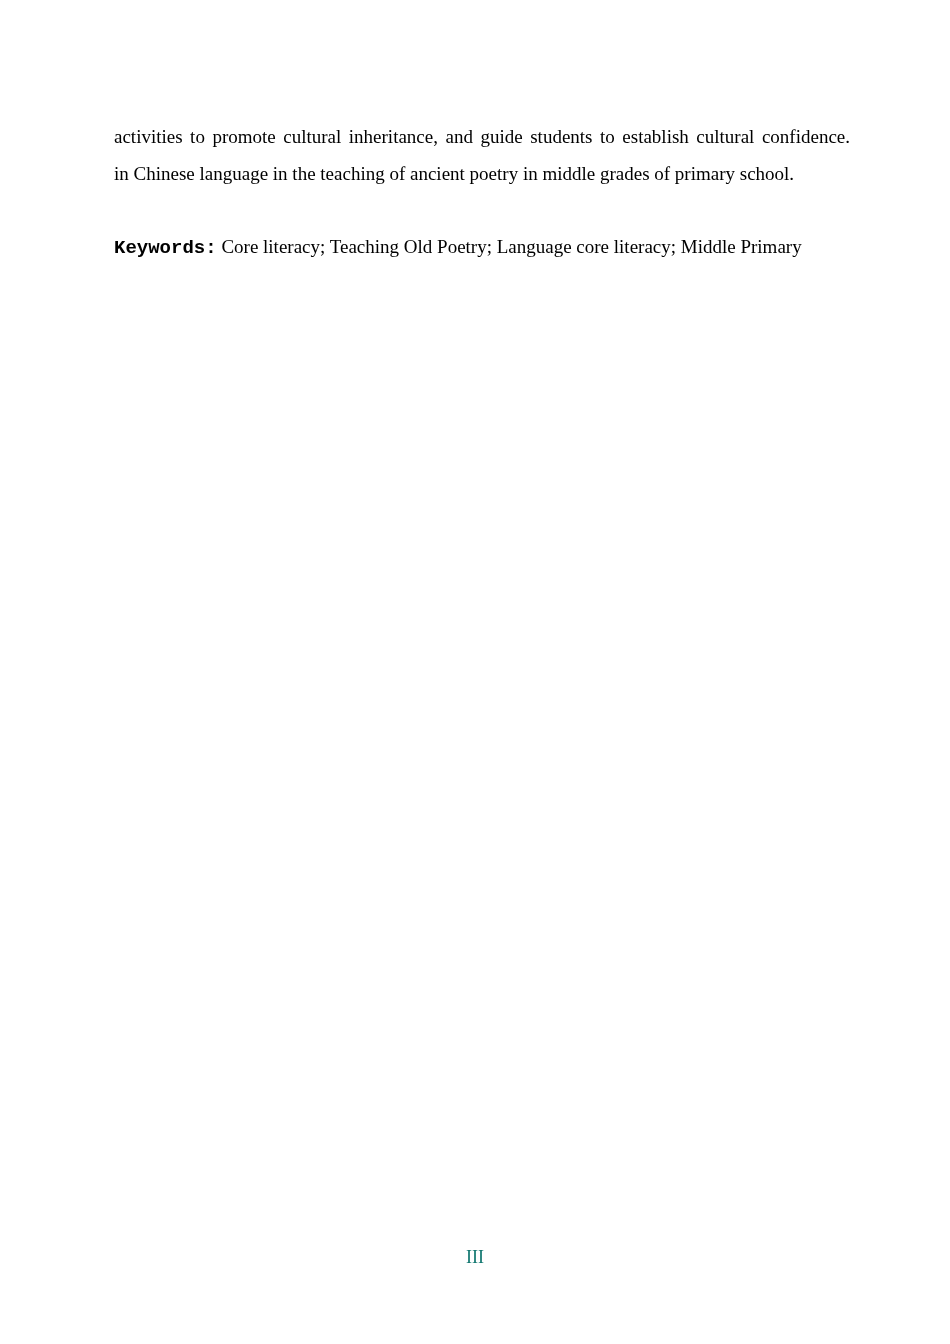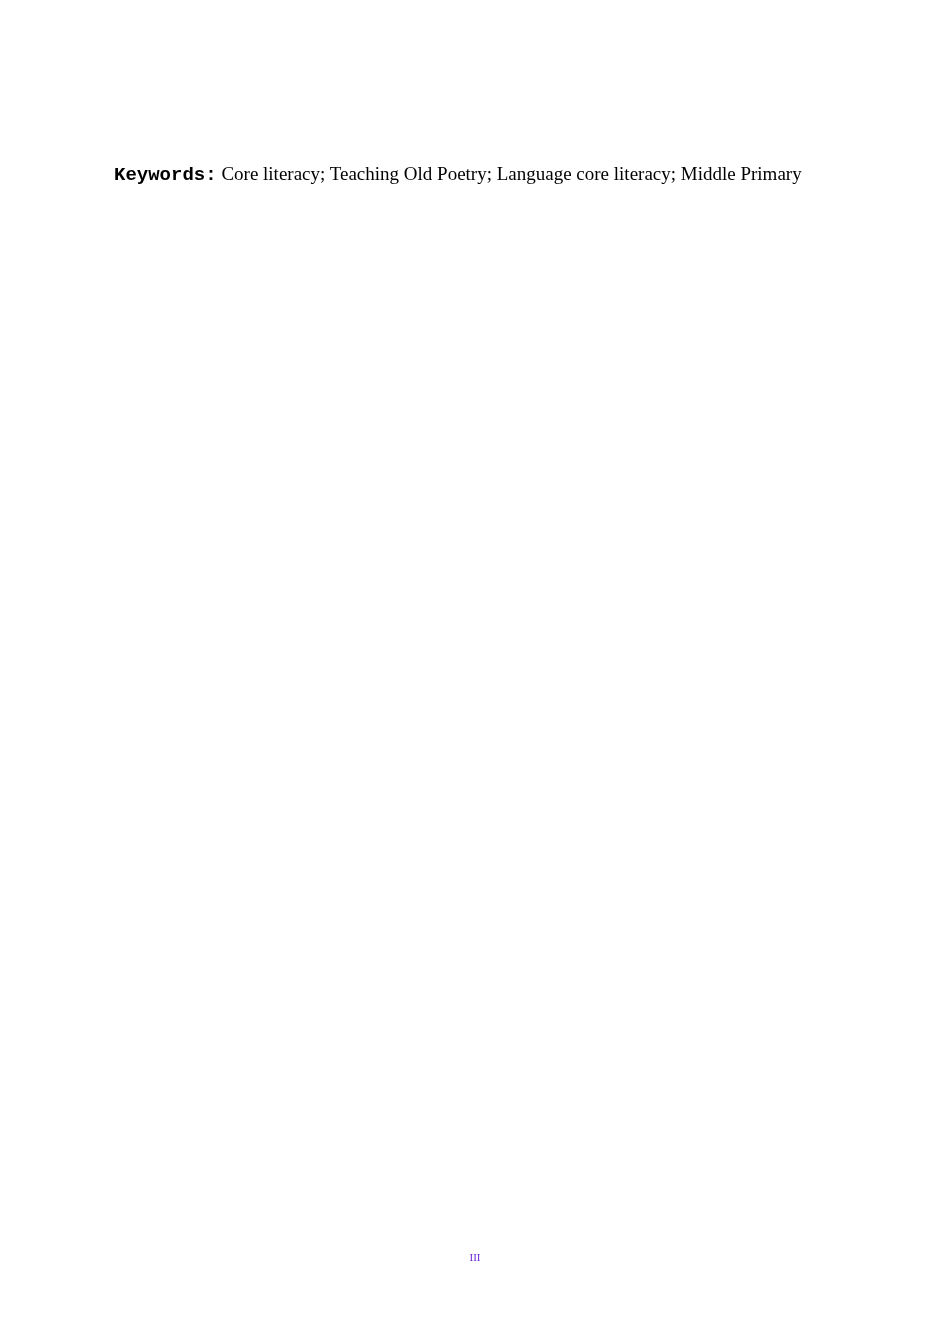--- a/index.html
+++ b/index.html
@@ -42,33 +42,35 @@
   .keywords-label {
     font-weight: bold;
     font-family: Liberation Mono, monospace;
   }
   .page-number {
     position: absolute;
     left: 0;
     top: 1247px;
     width: 100%;
     text-align: center;
-    font-size: 11px;
+    font-size: 18px;
     line-height: 20px;
-    color: #6d28d9;
+    color: #0f766e;
   }
 </style>
 </head>
 <body>
 
 <div class="page">
 
   <div class="content">
 
     <div class="paragraph">
+      <div class="para-line">activities to promote cultural inheritance, and guide students to establish cultural confidence.</div>
+      <div class="para-line last">in Chinese language in the teaching of ancient poetry in middle grades of primary school.</div>
     </div>
 
     <div class="blank-line"></div>
 
     <div class="keywords-line">
       <span class="keywords-label">Keywords:</span><span> Core literacy; Teaching Old Poetry; Language core literacy; Middle Primary</span>
     </div>
 
   </div>
 

